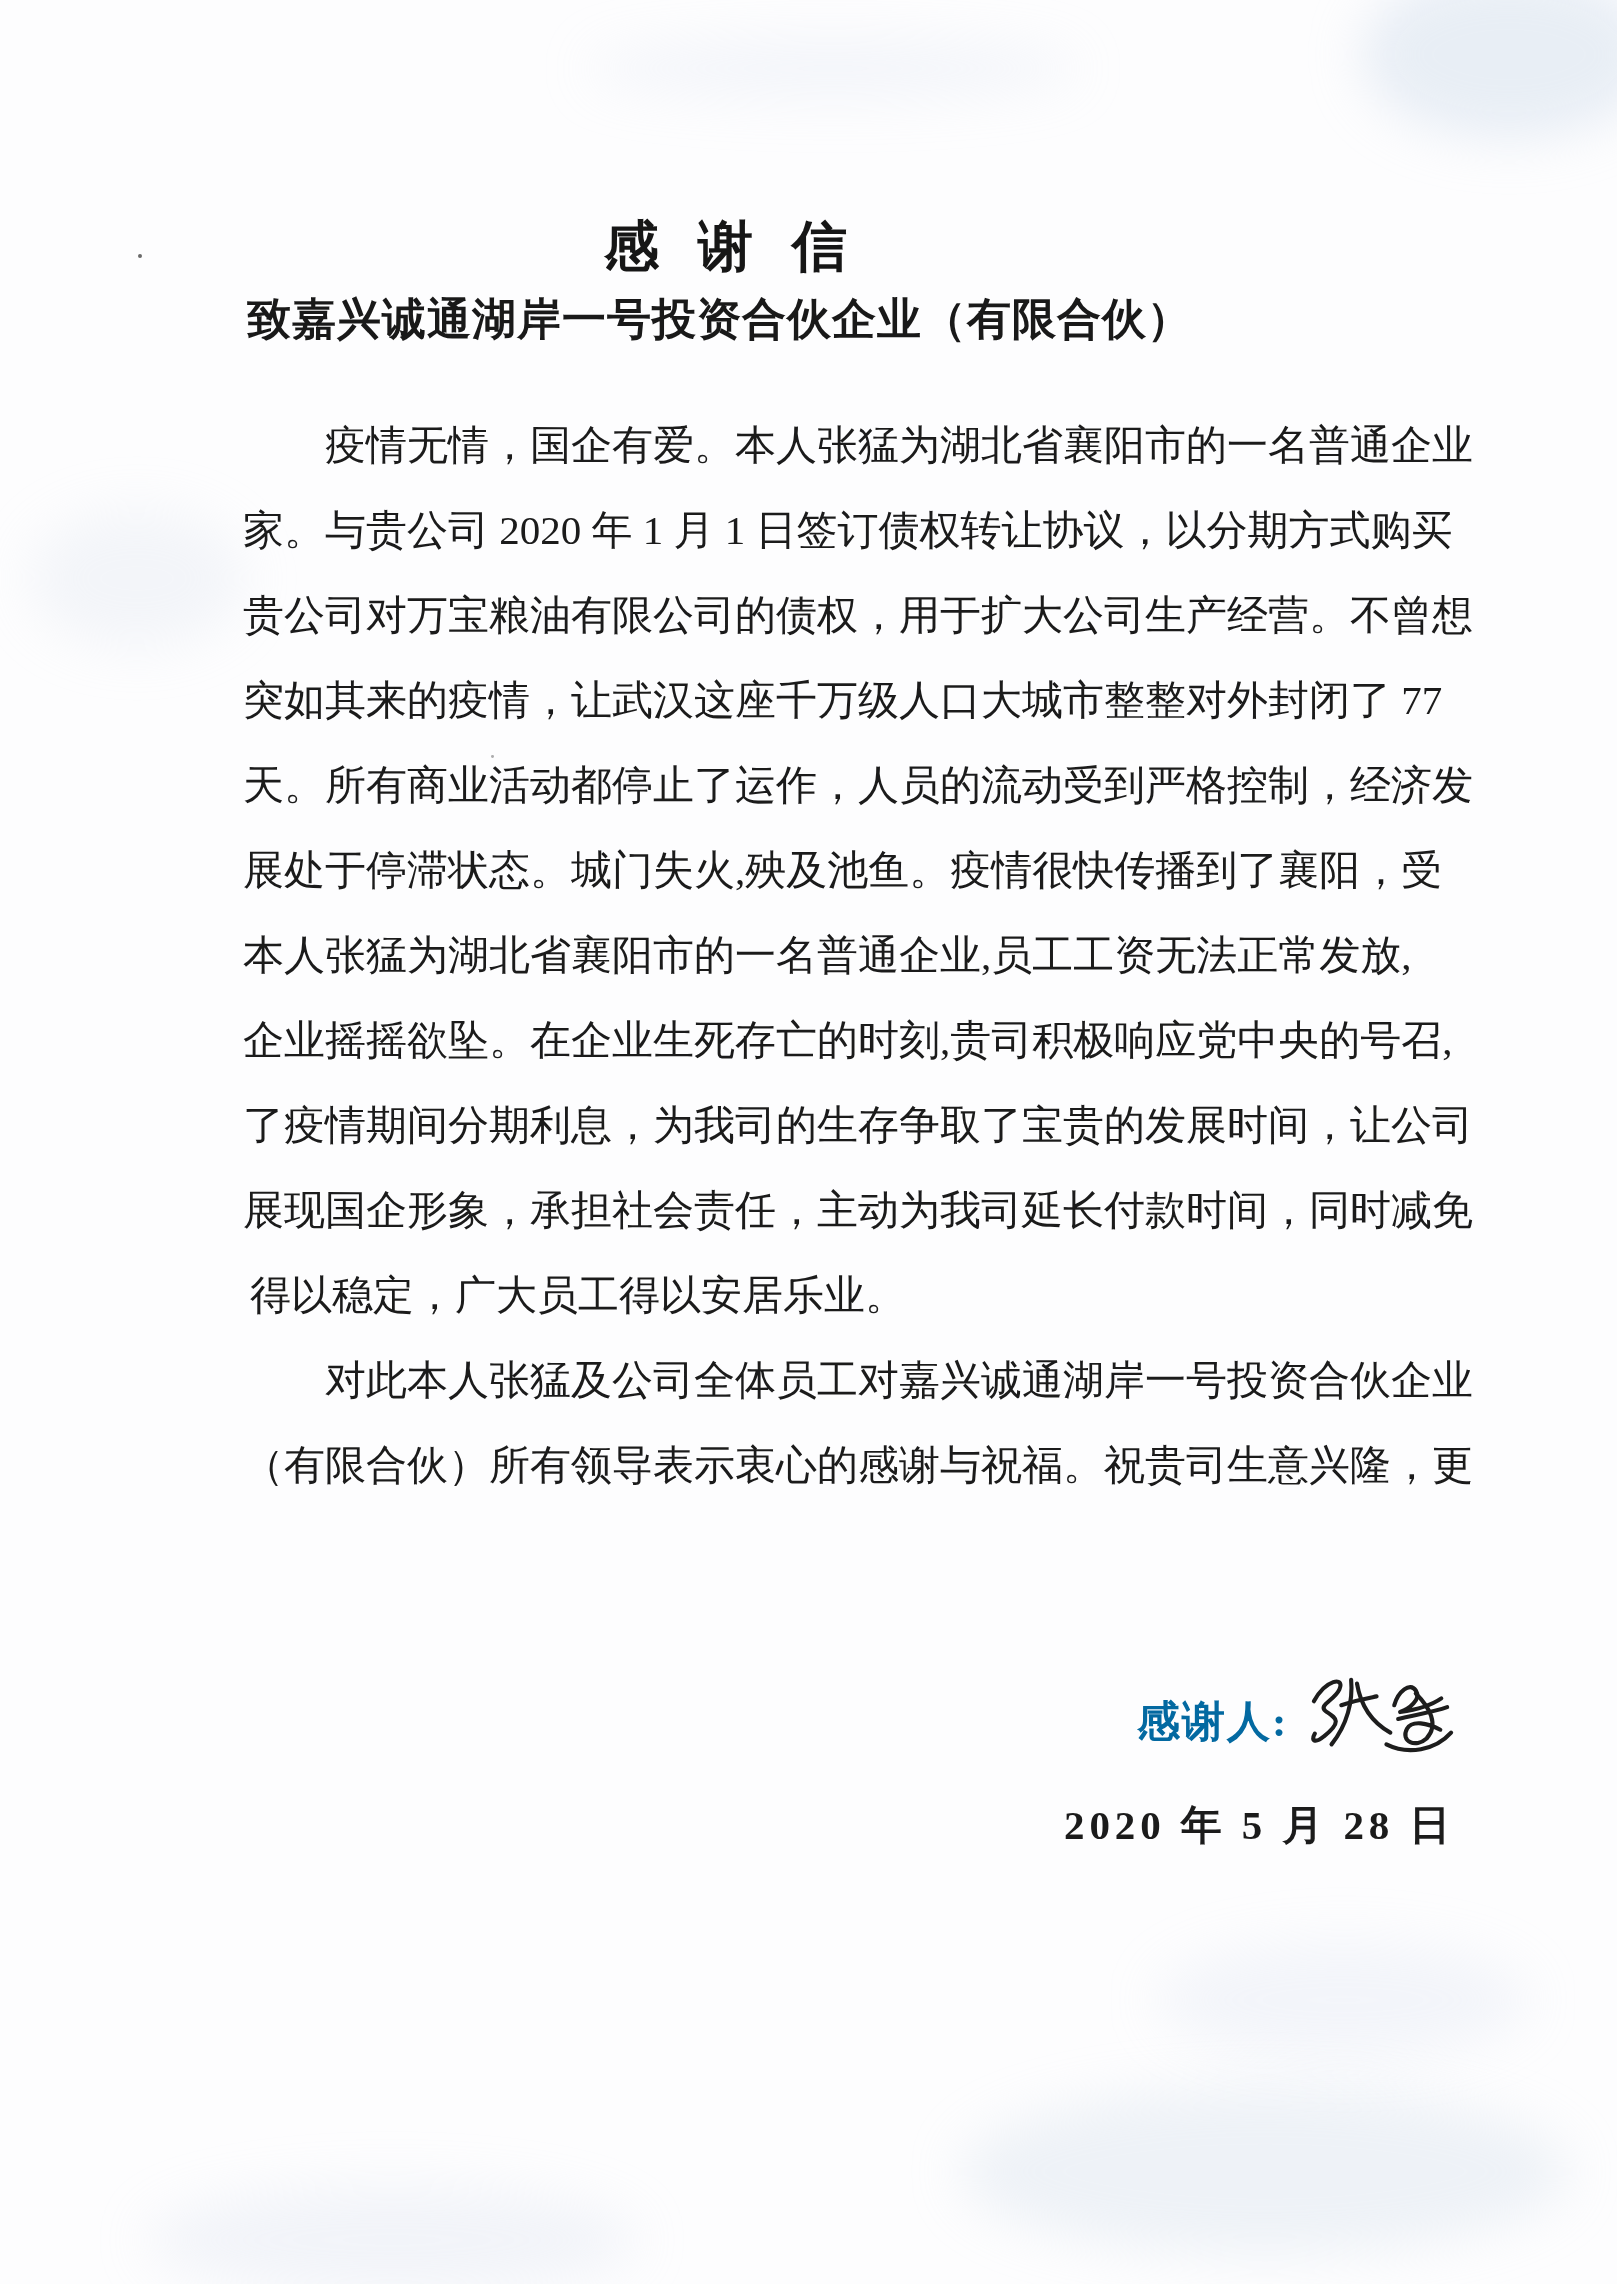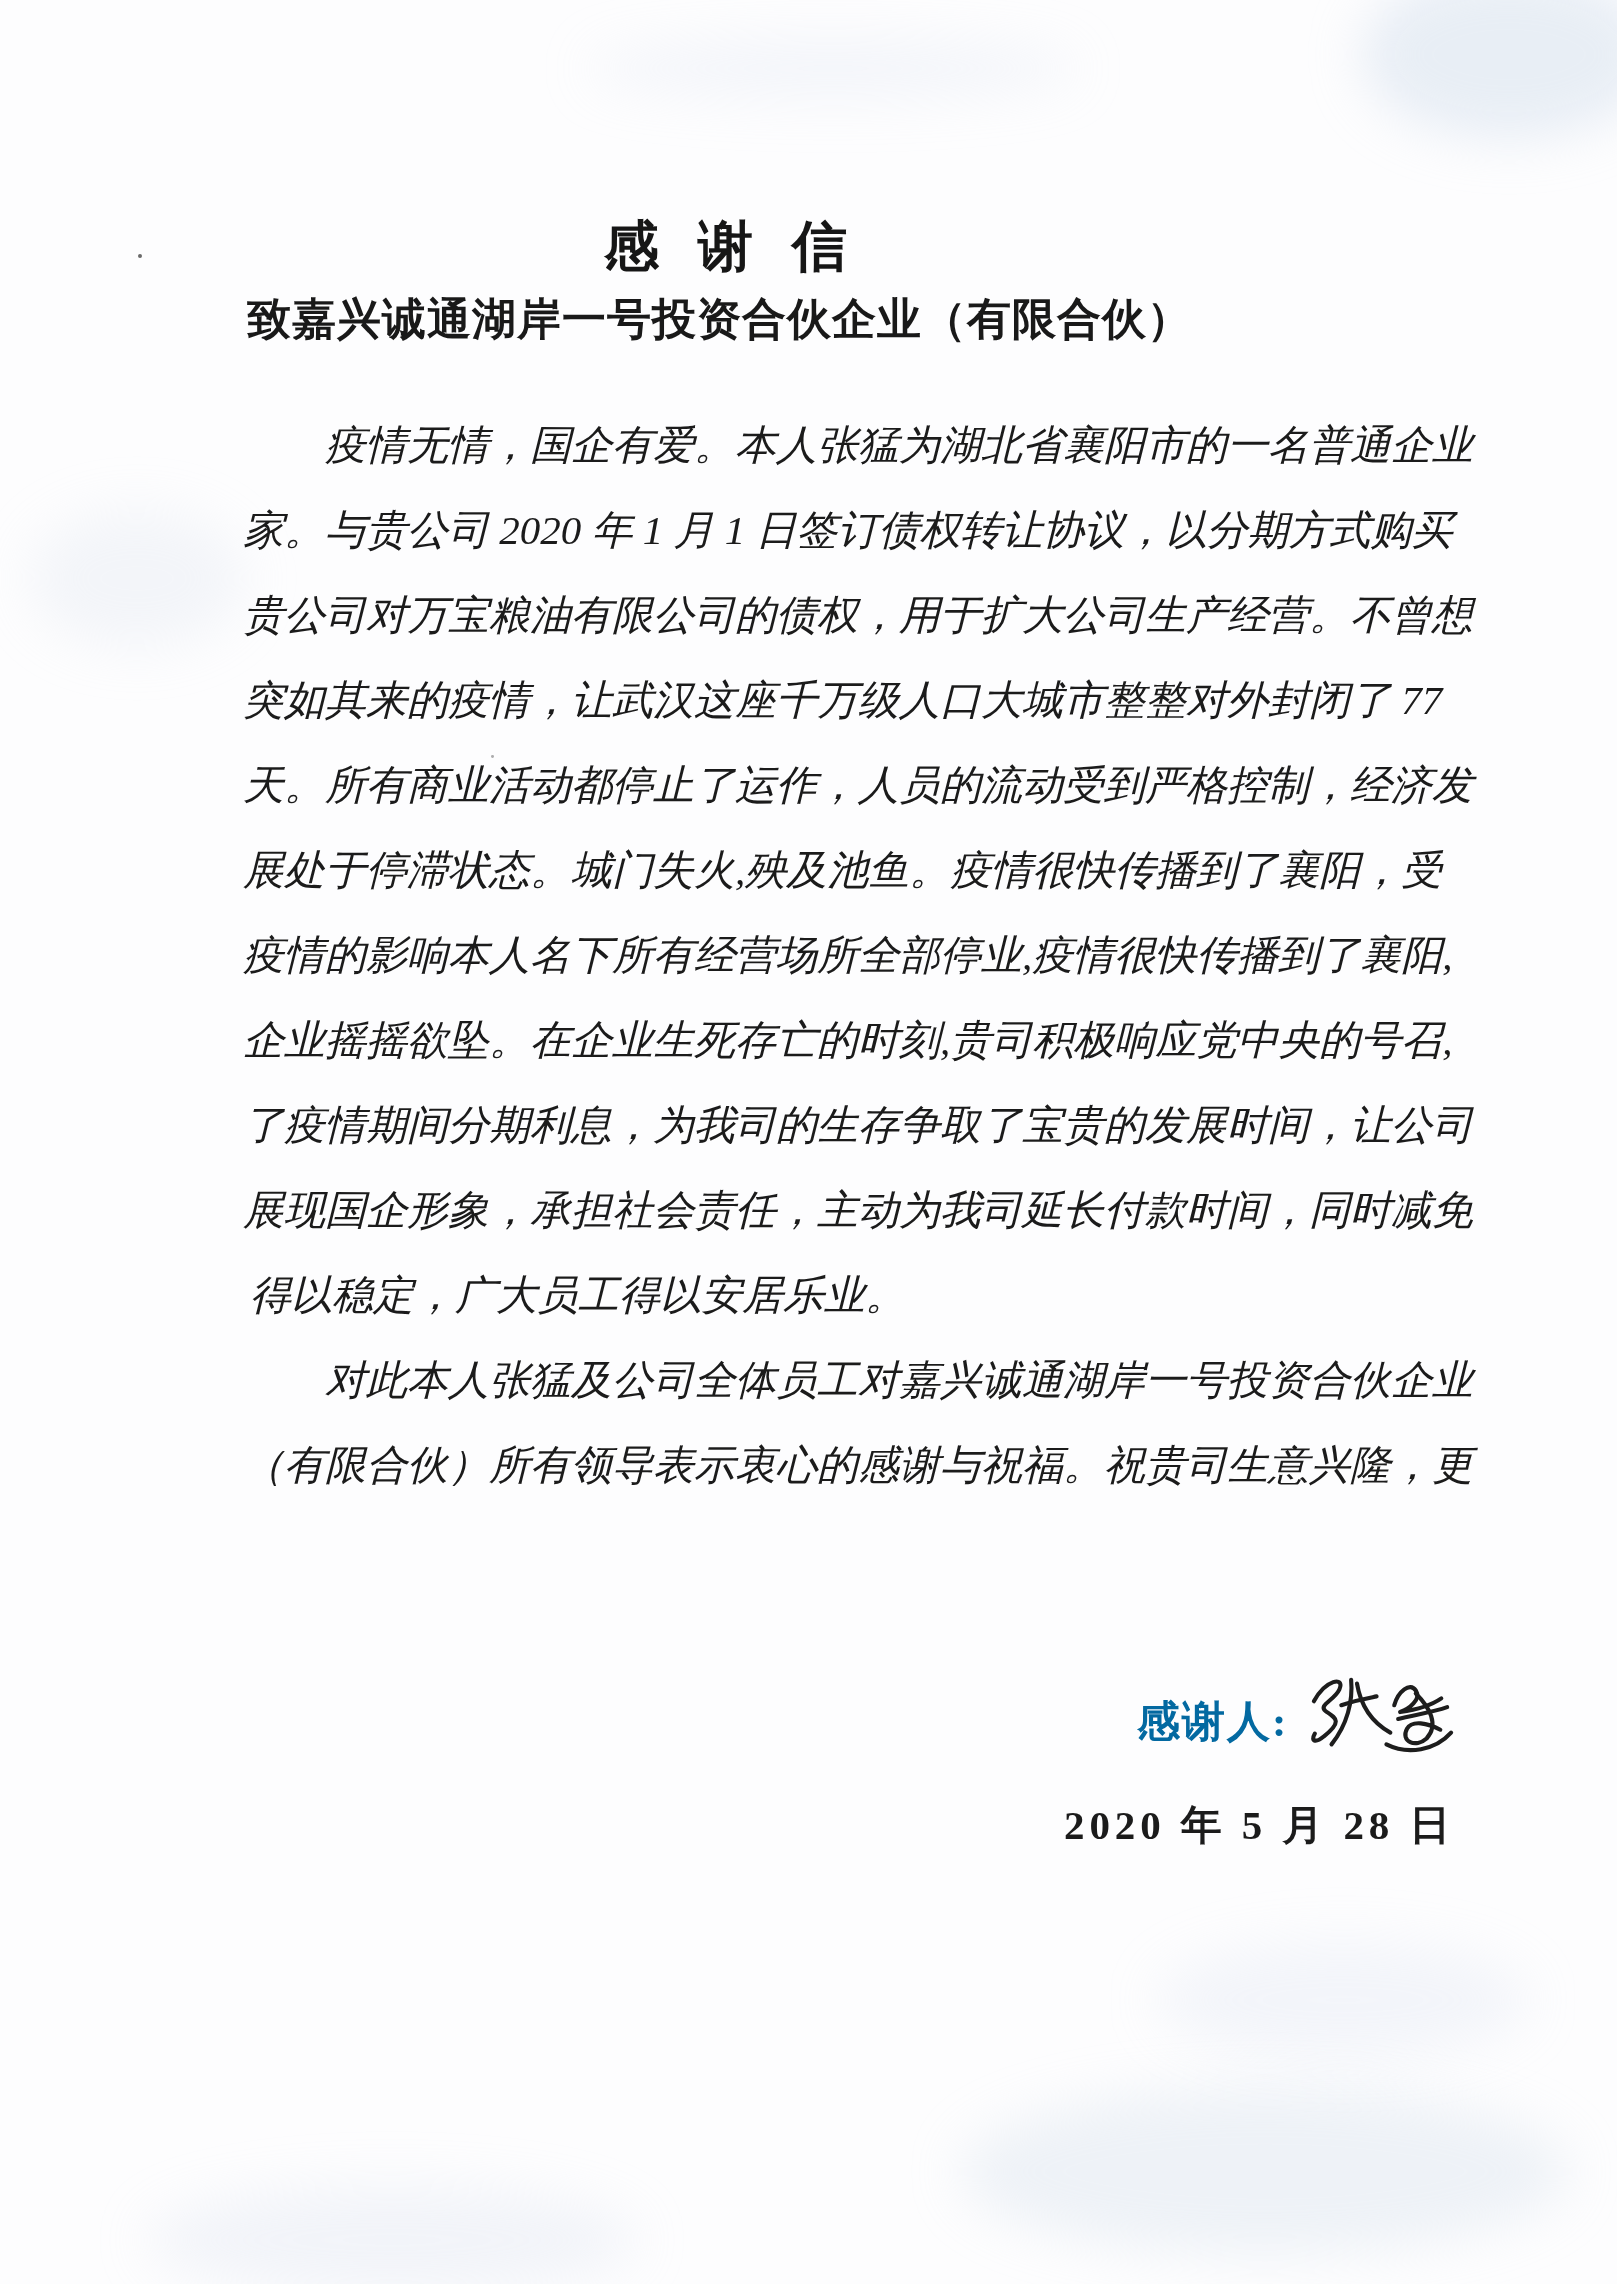--- a/index.html
+++ b/index.html
@@ -37,21 +37,20 @@
   }
   .body-block{
     position:absolute;left:0;top:403px;width:1141px;
     font-size:41px;line-height:85px;font-weight:500;
     color:#1b1b1b;
   }
   .bline{
     width:1141px;box-sizing:border-box;
     text-align:justify;text-align-last:justify;
     white-space:nowrap;
-    font-style:italic;
   }
   .bline.indent{padding-left:82px;}
   .bline.partial{text-align:right;text-align-last:left;margin-left:7px;}
 
   .sig-row{
     position:absolute;left:894px;top:1678px;
     display:flex;align-items:center;
   }
   .sig-label{
     font-size:43px;font-weight:700;letter-spacing:2px;
@@ -85,21 +84,21 @@
 
     <div class="recipient">致嘉兴诚通湖岸一号投资合伙企业（有限合伙）</div>
 
     <div class="body-block">
       <div class="bline indent">疫情无情，国企有爱。本人张猛为湖北省襄阳市的一名普通企业</div>
       <div class="bline">家。与贵公司 2020 年 1 月 1 日签订债权转让协议，以分期方式购买</div>
       <div class="bline">贵公司对万宝粮油有限公司的债权，用于扩大公司生产经营。不曾想</div>
       <div class="bline">突如其来的疫情，让武汉这座千万级人口大城市整整对外封闭了 77</div>
       <div class="bline">天。所有商业活动都停止了运作，人员的流动受到严格控制，经济发</div>
       <div class="bline">展处于停滞状态。城门失火,殃及池鱼。疫情很快传播到了襄阳，受</div>
-      <div class="bline">疫情的影响本人名下所有经营场所全部停业,疫情很快传播到了襄阳,</div>
+      <div class="bline">本人张猛为湖北省襄阳市的一名普通企业,员工工资无法正常发放,</div>
       <div class="bline">企业摇摇欲坠。在企业生死存亡的时刻,贵司积极响应党中央的号召,</div>
       <div class="bline">了疫情期间分期利息，为我司的生存争取了宝贵的发展时间，让公司</div>
       <div class="bline">展现国企形象，承担社会责任，主动为我司延长付款时间，同时减免</div>
       <div class="bline partial">得以稳定，广大员工得以安居乐业。</div>
       <div class="bline indent">对此本人张猛及公司全体员工对嘉兴诚通湖岸一号投资合伙企业</div>
       <div class="bline">（有限合伙）所有领导表示衷心的感谢与祝福。祝贵司生意兴隆，更</div>
     </div>
 
     <div class="sig-row">
       <span class="sig-label">感谢人:</span>

